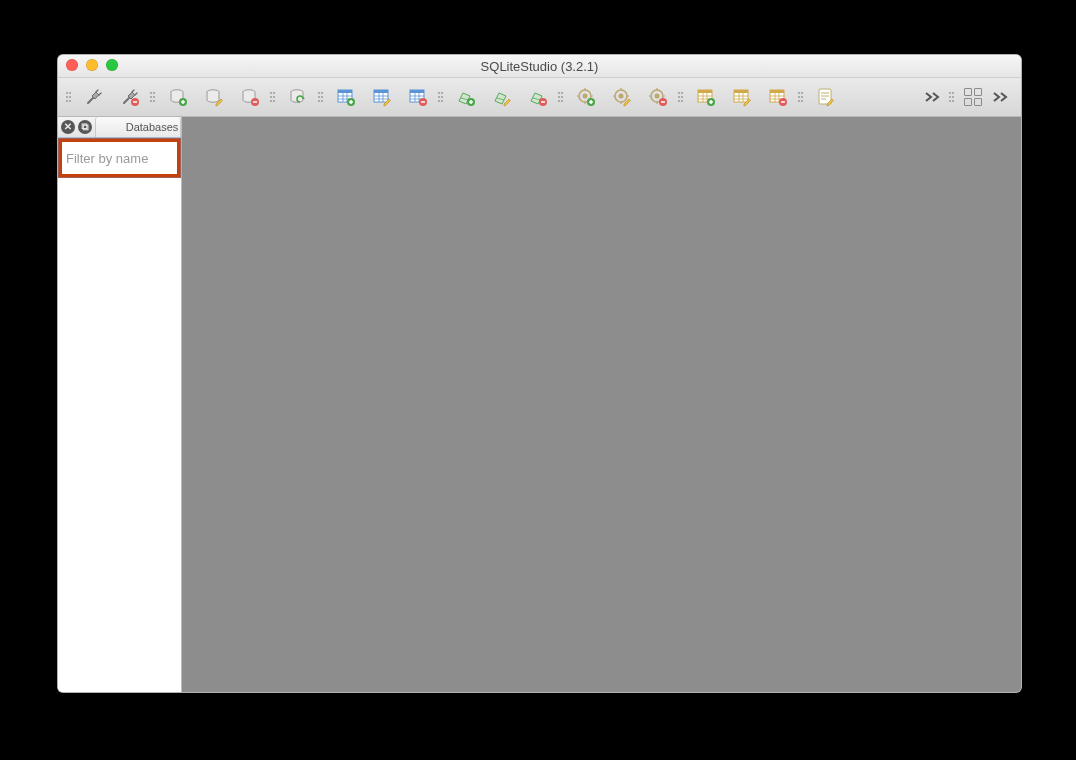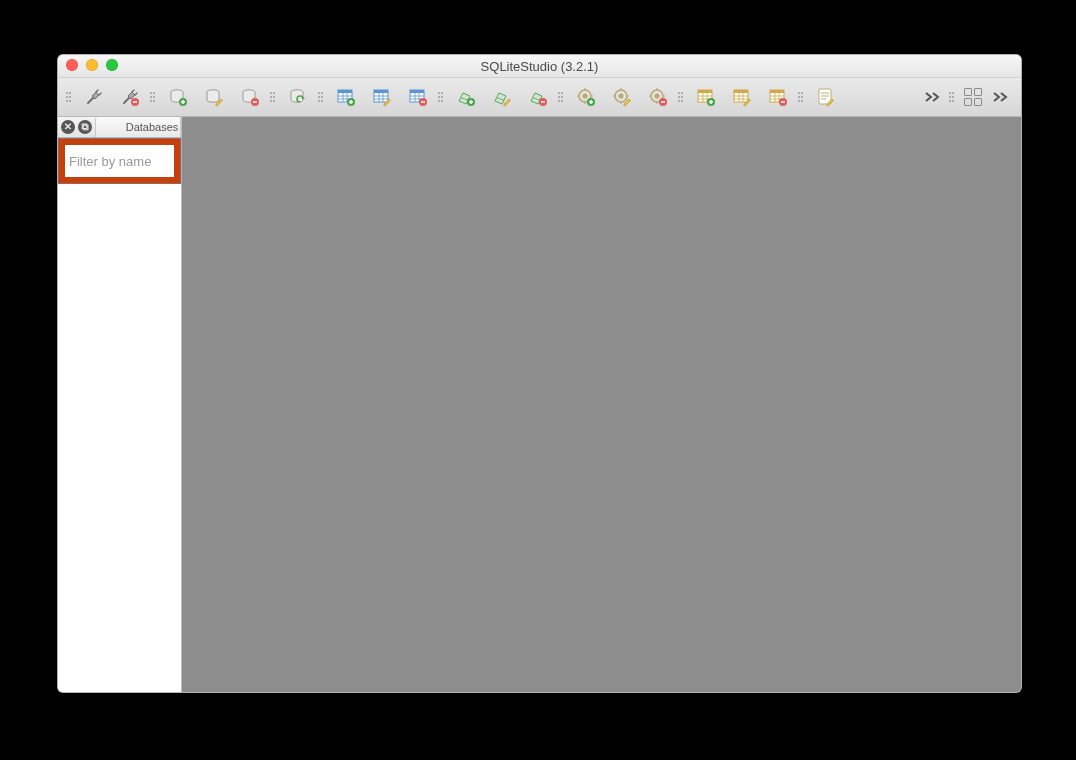--- a/index.html
+++ b/index.html
@@ -141,21 +141,21 @@
     border-top-right-radius:3px;
     padding-left:28px;
   }
   .filter-row {
     padding: 0;
   }
   .filter-row input {
     width: 100%;
     box-sizing: border-box;
     height: 22px;
-    border: 7px solid #c2410c;
+    border: 4px solid #c2410c;
     outline: 2px solid rgba(100,160,240,0.35);
     outline-offset: -1px;
     padding: 16px 4px;
     font-size: 13px;
     color:#333;
     background:#fff;
   }
   .filter-row input::placeholder { color:#9a9a9a; }
   .tree { flex:1; background:#fff; }
   .content {

